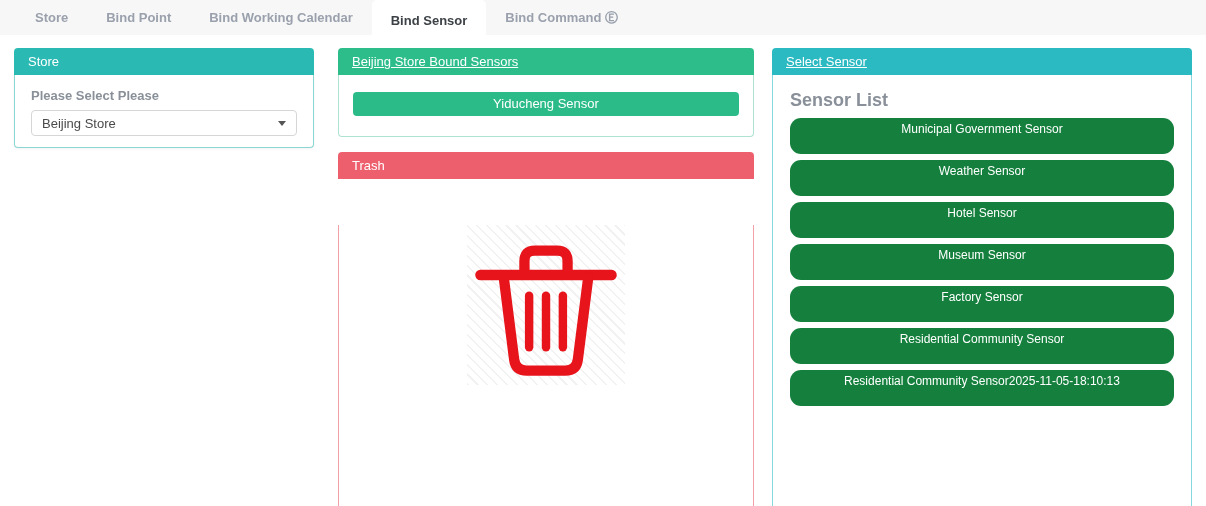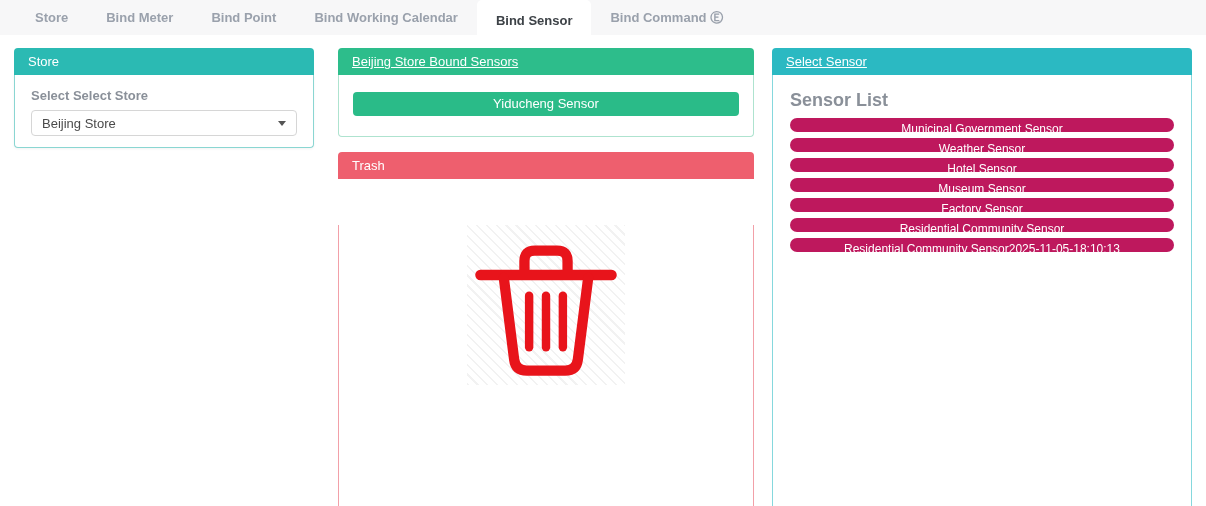--- a/index.html
+++ b/index.html
@@ -67,40 +67,39 @@
       repeating-linear-gradient(45deg, rgba(0,0,0,0.05) 0 1.5px, rgba(0,0,0,0) 1.5px 7px);
     display:flex; align-items:center; justify-content:center;
   }
 
   
   .select-panel { position:absolute; left:772px; top:48px; width:420px; }
   .select-panel .panel-header { background:#2bb9c2;text-decoration:underline; }
   .select-panel .panel-body { border-color:#85d8dd; height:450px; padding:15px 17px 0 17px; }
   .select-panel .field-label { font-size:18px; }
   .pill.cyan {
-    background:#be185d; height:14px; line-height:22px; border-radius:11px;
+    background:#15803d; height:36px; line-height:22px; border-radius:11px;
     font-size:12px; margin-bottom:6px;
   }
 </style>
 </head>
 <body>
 
 <div class="tabbar">
   <div class="tab">Store</div>
-  <div class="tab">Bind Meter</div>
   <div class="tab">Bind Point</div>
   <div class="tab">Bind Working Calendar</div>
   <div class="tab active">Bind Sensor</div>
   <div class="tab">Bind Command Ⓔ</div>
 </div>
 
 <div class="store-panel">
   <div class="panel-header">Store</div>
   <div class="panel-body">
-    <div class="field-label">Select Select Store</div>
+    <div class="field-label">Please Select Please</div>
     <div class="select-box">
       <span>Beijing Store</span>
       <span class="caret"></span>
     </div>
   </div>
 </div>
 
 <div class="bound-panel">
   <div class="panel-header">Beijing Store Bound Sensors</div>
   <div class="panel-body">

